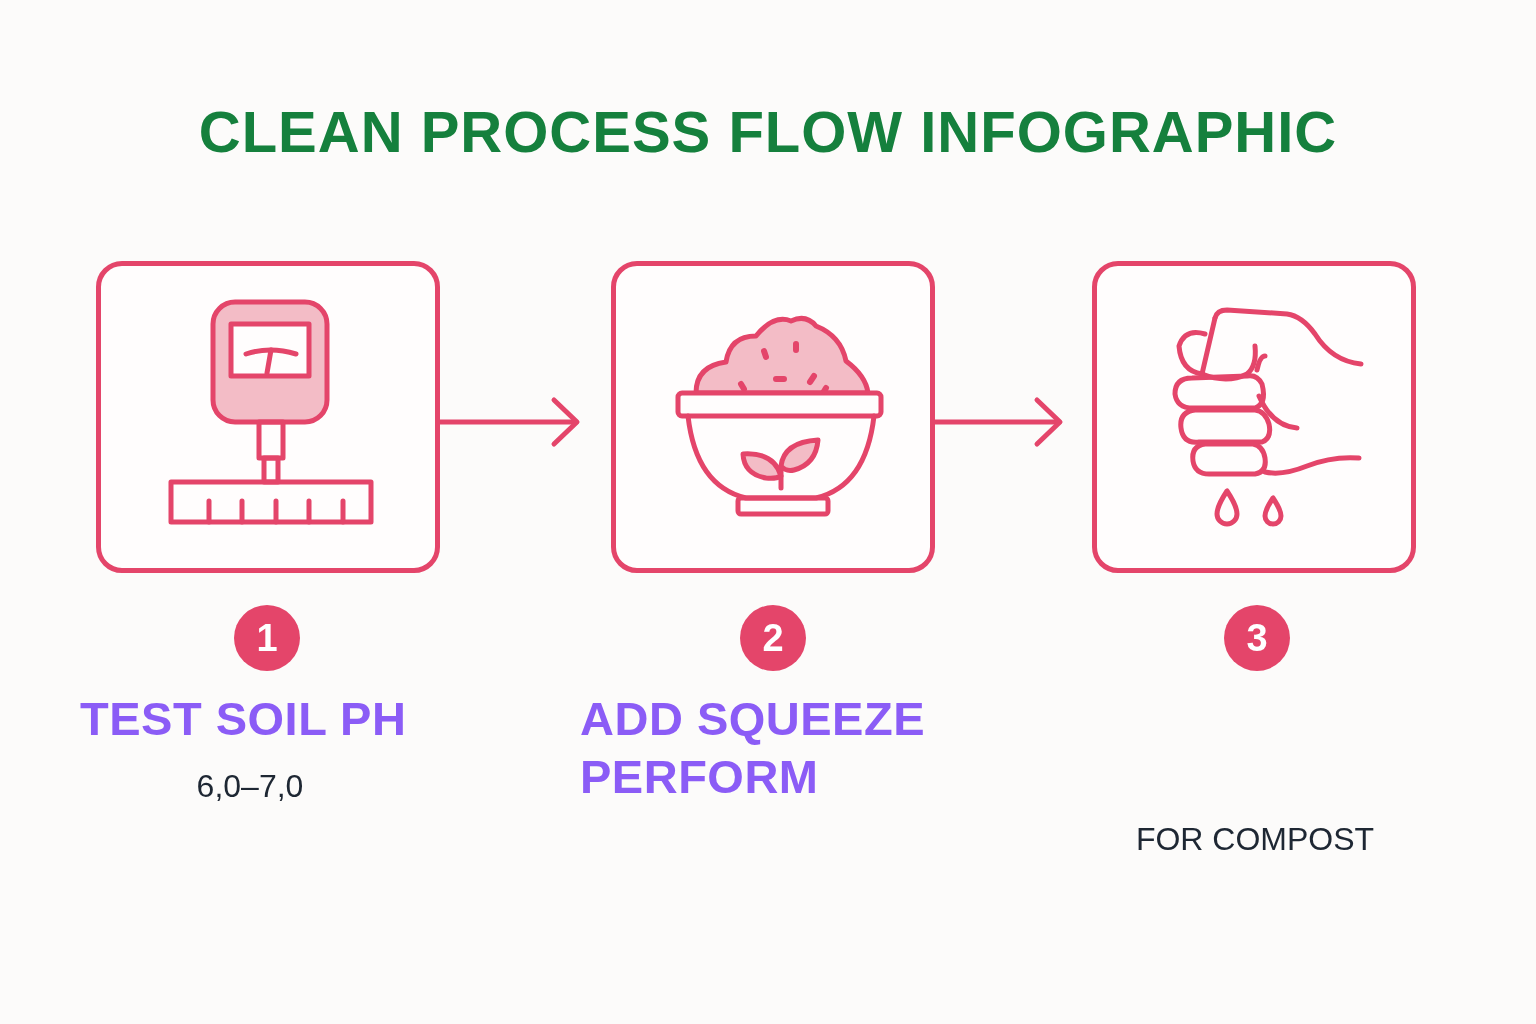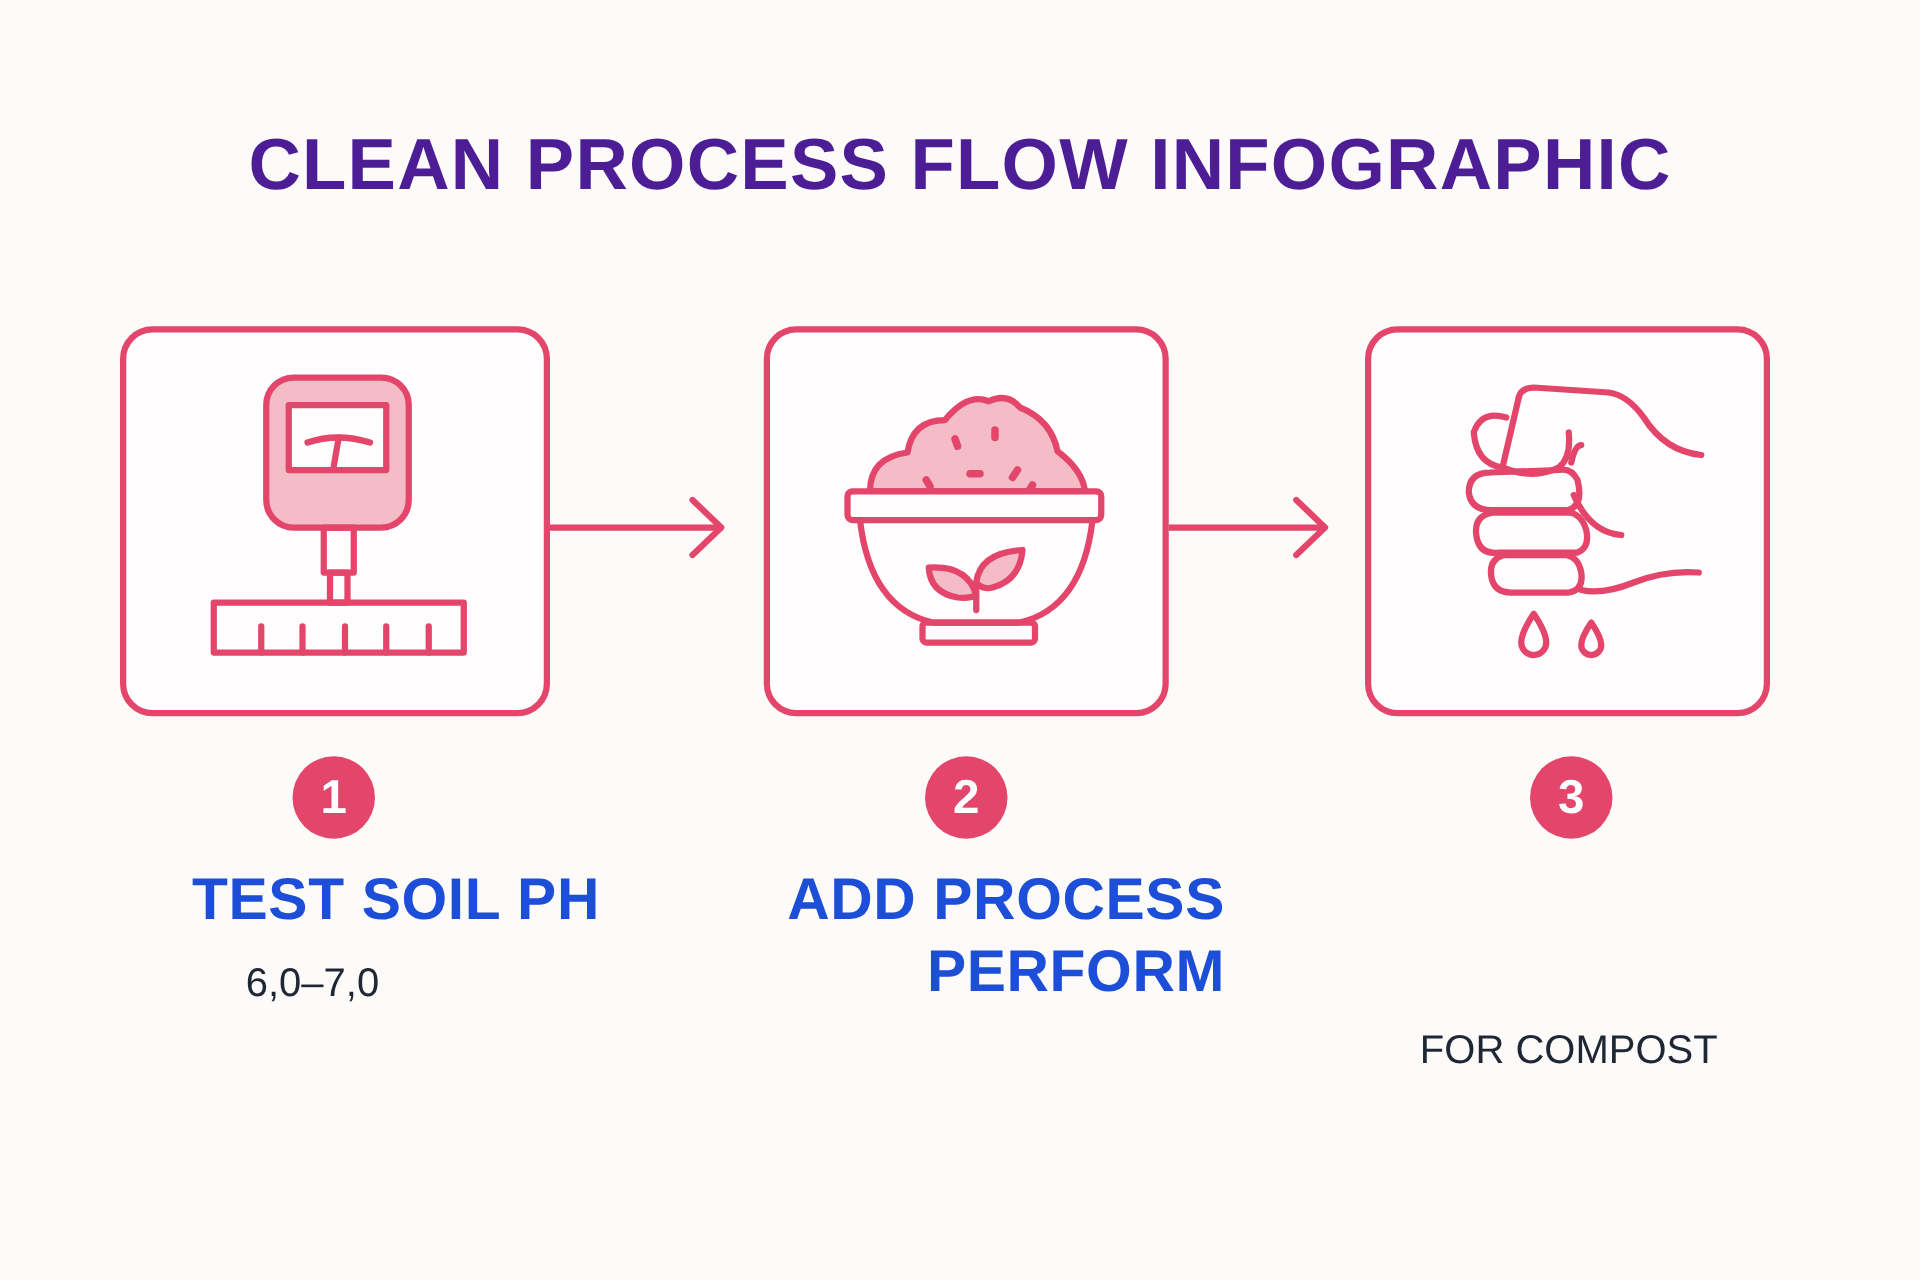--- a/index.html
+++ b/index.html
@@ -6,36 +6,36 @@
   body {
     width: 1536px; height: 1024px; overflow: hidden;
     background: #fcfbfa;
     font-family: "Liberation Sans", "DejaVu Sans", sans-serif;
     color: #1c2430;
     position: relative;
   }
   .title {
     position: absolute; left: 0; top: 98px; width: 1536px;
     text-align: center; font-size: 58px; font-weight: 700;
-    letter-spacing: 1px; color: #4c1d95;
+    letter-spacing: 1px; color: #15803d;
   }
   .box {
     position: absolute; box-sizing: border-box;
     border: 5px solid #e4456a; border-radius: 26px; background: #fffdfd;
   }
   .box svg { position: absolute; left: 0; top: 0; }
   .arrow { position: absolute; }
   .badge {
     position: absolute; width: 66px; height: 66px; border-radius: 50%;
     background: #e4456a; color: #fff; font-weight: 700; font-size: 38px;
     display: flex; align-items: center; justify-content: center;
   }
   .heading {
-    position: absolute; text-align: right; font-weight: 700;
-    font-size: 47px; line-height: 58px; color: #1d4ed8; letter-spacing: 0.5px;
+    position: absolute; text-align: left; font-weight: 700;
+    font-size: 47px; line-height: 58px; color: #8b5cf6; letter-spacing: 0.5px;
   }
   .sub {
     position: absolute; text-align: center; font-weight: 400;
     font-size: 32px; line-height: 48px; color: #1e2733;
   }
 </style>
 </head>
 <body>
 
 <div class="title">CLEAN PROCESS FLOW INFOGRAPHIC</div>
@@ -107,21 +107,21 @@
 <div class="badge" style="left:1224px; top:605px;">3</div>
 
 <div class="heading" style="left:80px; top:690px; width:400px;">
   <div>TEST SOIL PH</div>
 </div>
 <div class="sub" style="left:80px; top:762px; width:340px;">
   <div>6,0–7,0</div>
 </div>
 
 <div class="heading" style="left:580px; top:690px; width:400px;">
-  <div>ADD PROCESS</div>
+  <div>ADD SQUEEZE</div>
   <div>PERFORM</div>
 </div>
 <div class="sub" style="left:575px; top:815px; width:400px;">
 </div>
 
 <div class="heading" style="left:1060px; top:690px; width:400px;">
 </div>
 <div class="sub" style="left:1055px; top:815px; width:400px;">
   <div>FOR COMPOST</div>
 </div>

